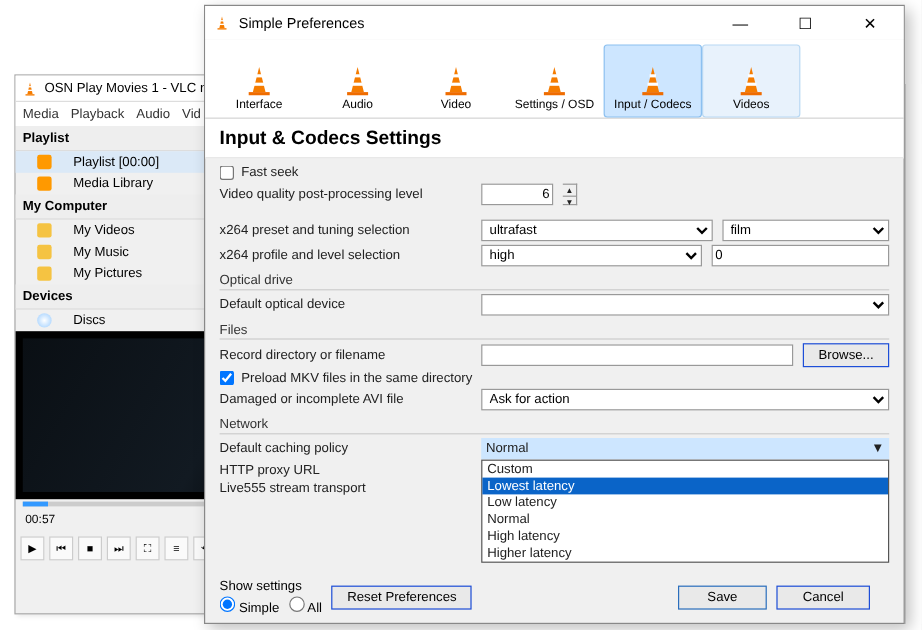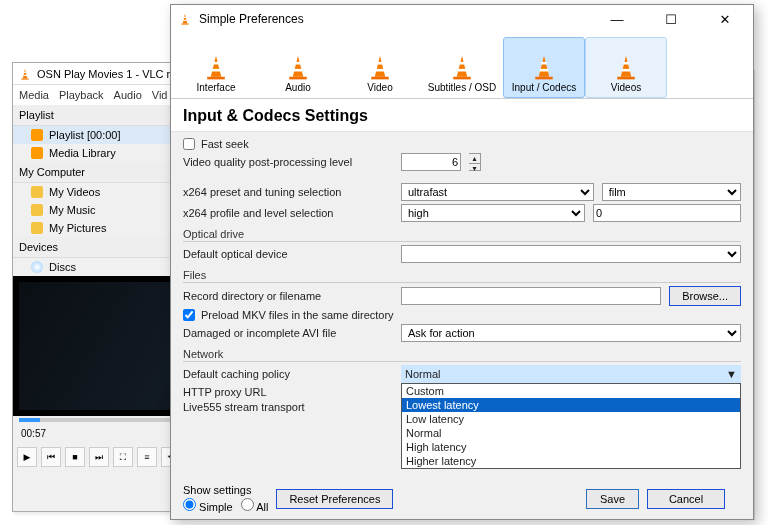--- a/index.html
+++ b/index.html
@@ -6,22 +6,22 @@
 body { background: #fff; width: 768px; height: 525px; overflow: hidden; position: relative; }
 
 
 .vlc-main {
   position: absolute; left: 12px; top: 62px; width: 280px; height: 450px;
   border: 1px solid #aaa; background: #f0f0f0; box-shadow: 2px 2px 4px rgba(0,0,0,.1);
 }
 .vlc-title { background: #fff; height: 22px; display: flex; align-items: center; padding: 0 6px; font-size: 11px; gap: 6px; border-bottom: 1px solid #ddd; }
 .cone-sm { width: 12px; height: 12px; }
 .vlc-menu { background: #fff; height: 20px; display: flex; gap: 10px; padding: 0 6px; font-size: 11px; align-items: center; color: #333; }
-.sidebar-section { font-size: 11px; font-weight: normal; padding: 4px 6px; background: #eee; border-bottom: 1px solid #ddd;}
-.sidebar-item { font-size: 11px; padding: 3px 6px 3px 18px; display: flex; align-items: center; gap: 6px; }
+.sidebar-section { font-size: 11px; font-weight: bold; padding: 4px 6px; background: #eee; border-bottom: 1px solid #ddd;}
+.sidebar-item { font-size: 11px; padding: 3px 6px 3px 18px; display: flex; align-items: center; gap: 18px; }
 .sidebar-item.sel { background: #dbe9f7; }
 .sidebar-icon { width: 12px; height: 12px; background:#f90; border-radius:2px;}
 .video-box { width: 100%; height: 140px; background: #000; display:flex; align-items:flex-start; padding:6px; color:#fff; font-size:8px;}
 .video-fake { width:100%; height:100%; background:linear-gradient(120deg,#0a0f14 0%,#121a22 60%,#000 100%); position:relative;}
 .controls { display:flex; align-items:center; padding:4px; gap:4px;}
 .ctl-btn { width:20px; height:20px; border:1px solid #ccc; background:#fafafa; display:flex; align-items:center; justify-content:center; font-size:9px;}
 .time-lbl { font-size:10px; padding:0 4px;}
 
 
 .prefs {
@@ -185,21 +185,21 @@
         </svg>
       <span>Video</span>
     </div>
     <div class="tab">
       <svg class="cone" viewBox="0 0 32 32">
           <polygon points="16,2 22,26 10,26" fill="#f57c00"></polygon>
           <rect x="13" y="9" width="6" height="3" fill="#fff"></rect>
           <rect x="11" y="17" width="10" height="3" fill="#fff"></rect>
           <rect x="6" y="26" width="20" height="3" fill="#ef6c00"></rect>
         </svg>
-      <span>Subtitles / OSD</span>
+      <span>Settings / OSD</span>
     </div>
     <div class="tab sel">
       <svg class="cone" viewBox="0 0 32 32">
           <polygon points="16,2 22,26 10,26" fill="#f57c00"></polygon>
           <rect x="13" y="9" width="6" height="3" fill="#fff"></rect>
           <rect x="11" y="17" width="10" height="3" fill="#fff"></rect>
           <rect x="6" y="26" width="20" height="3" fill="#ef6c00"></rect>
         </svg>
       <span>Input / Codecs</span>
     </div>
@@ -296,16 +296,16 @@
   <div class="footer">
     <div>
       <div class="show-settings">Show settings</div>
       <div class="radio-row">
         <label><input type="radio" checked="" style=""> <span>Simple</span></label>
         <label><input type="radio" style=""> <span>All</span></label>
       </div>
     </div>
     <button class="btn">Reset Preferences</button>
     <div class="spacer"></div>
-    <button class="btn primary" style="width:53px">Save</button>
+    <button class="btn primary" style="width:74px">Save</button>
     <button class="btn" style="width:78px">Cancel</button>
   </div>
 </div>
 
 </body></html>

